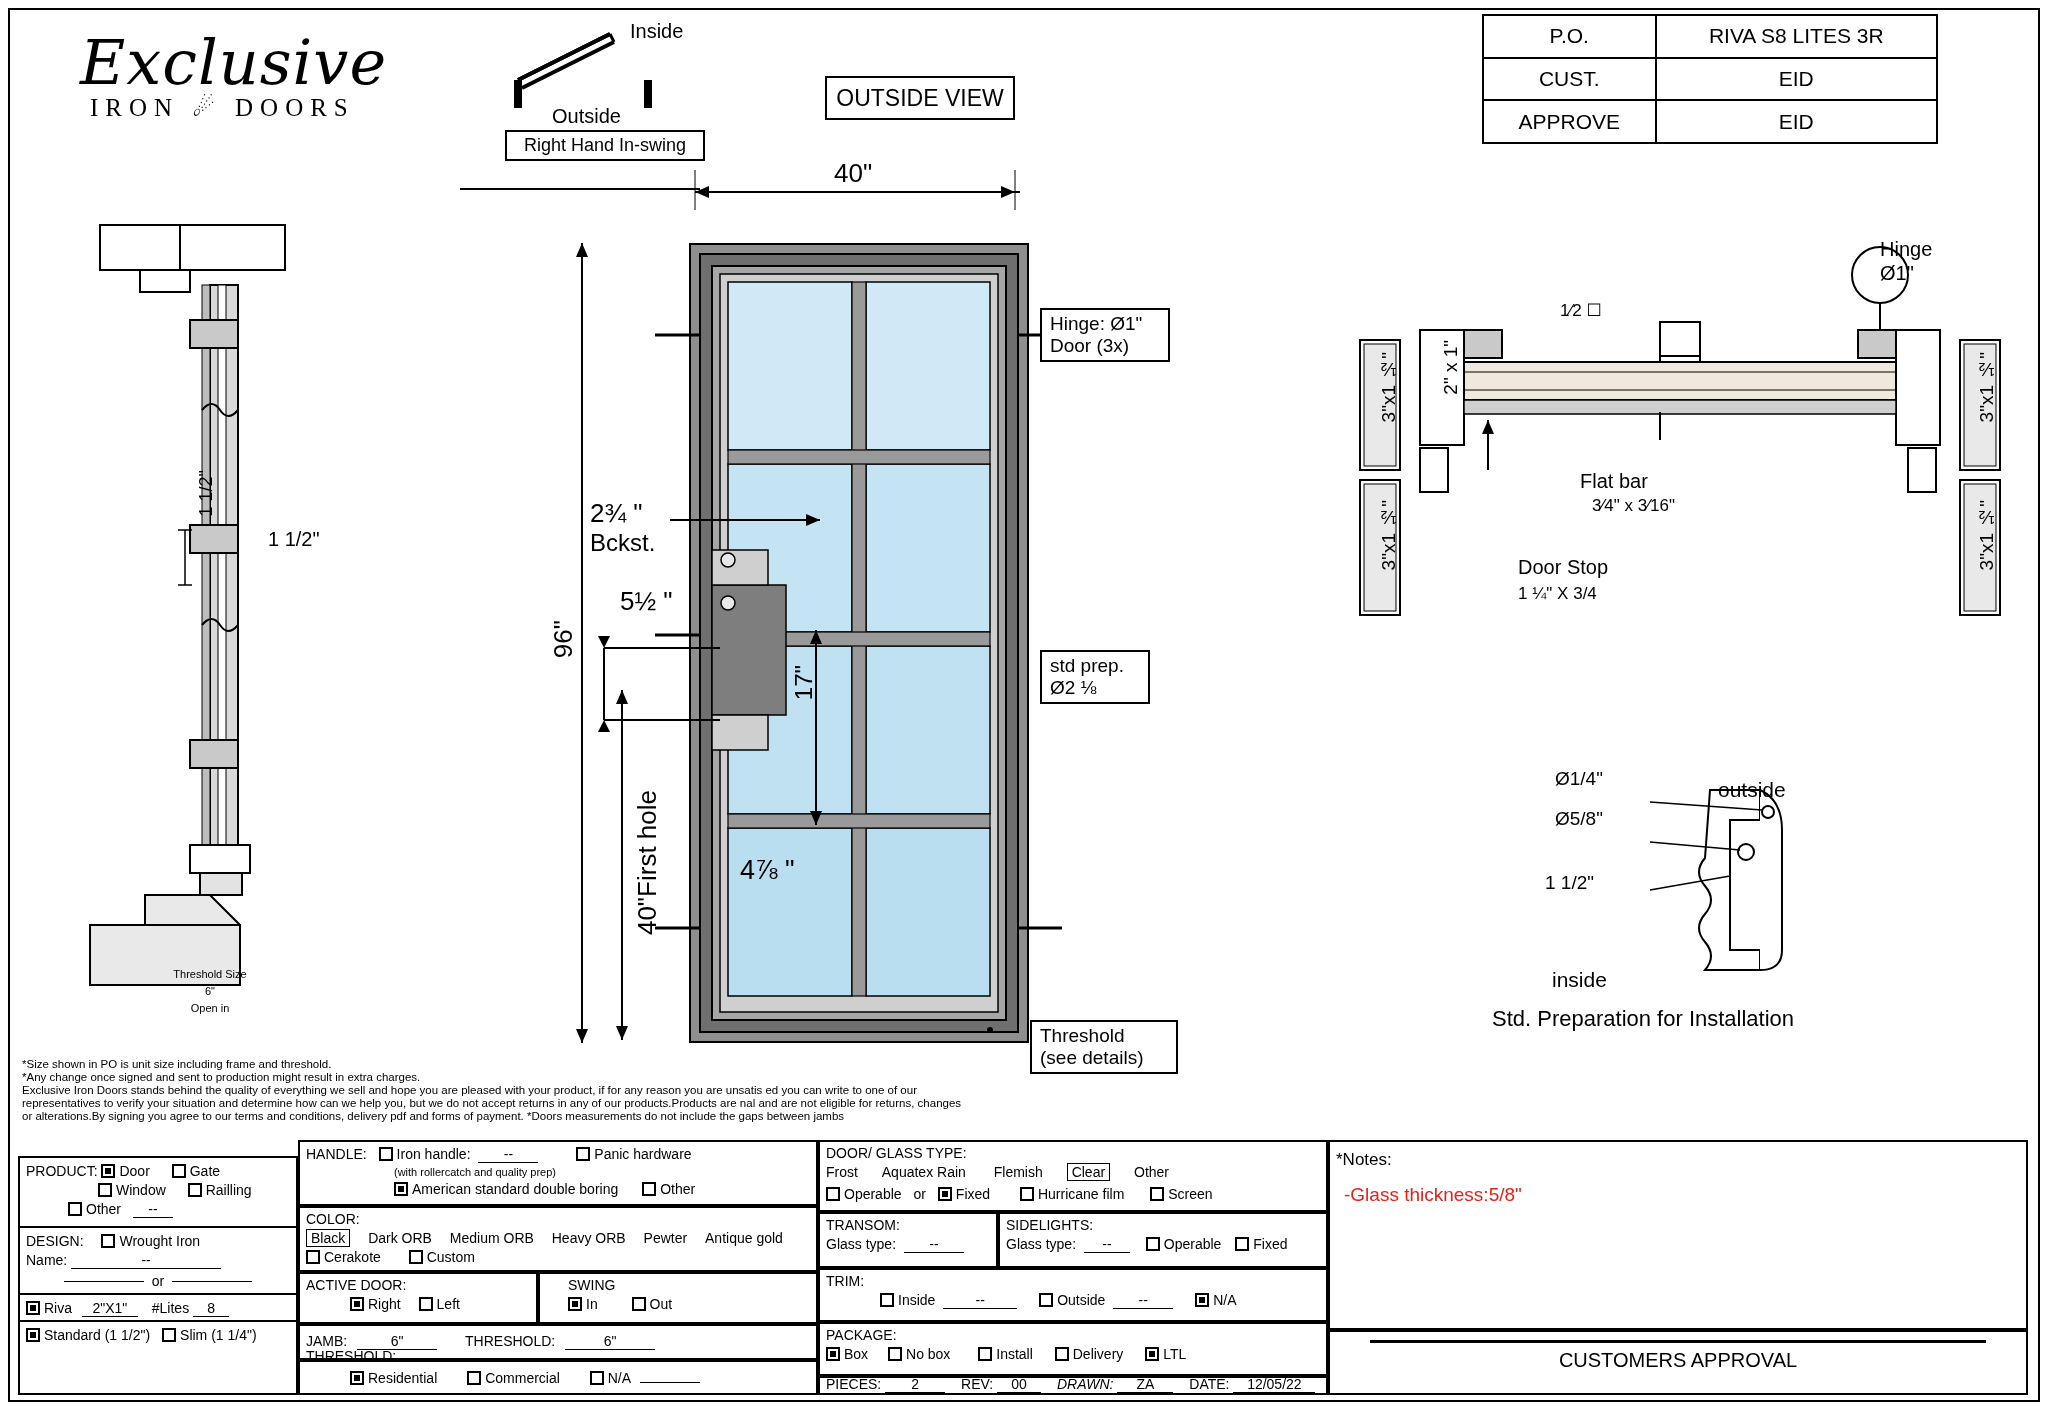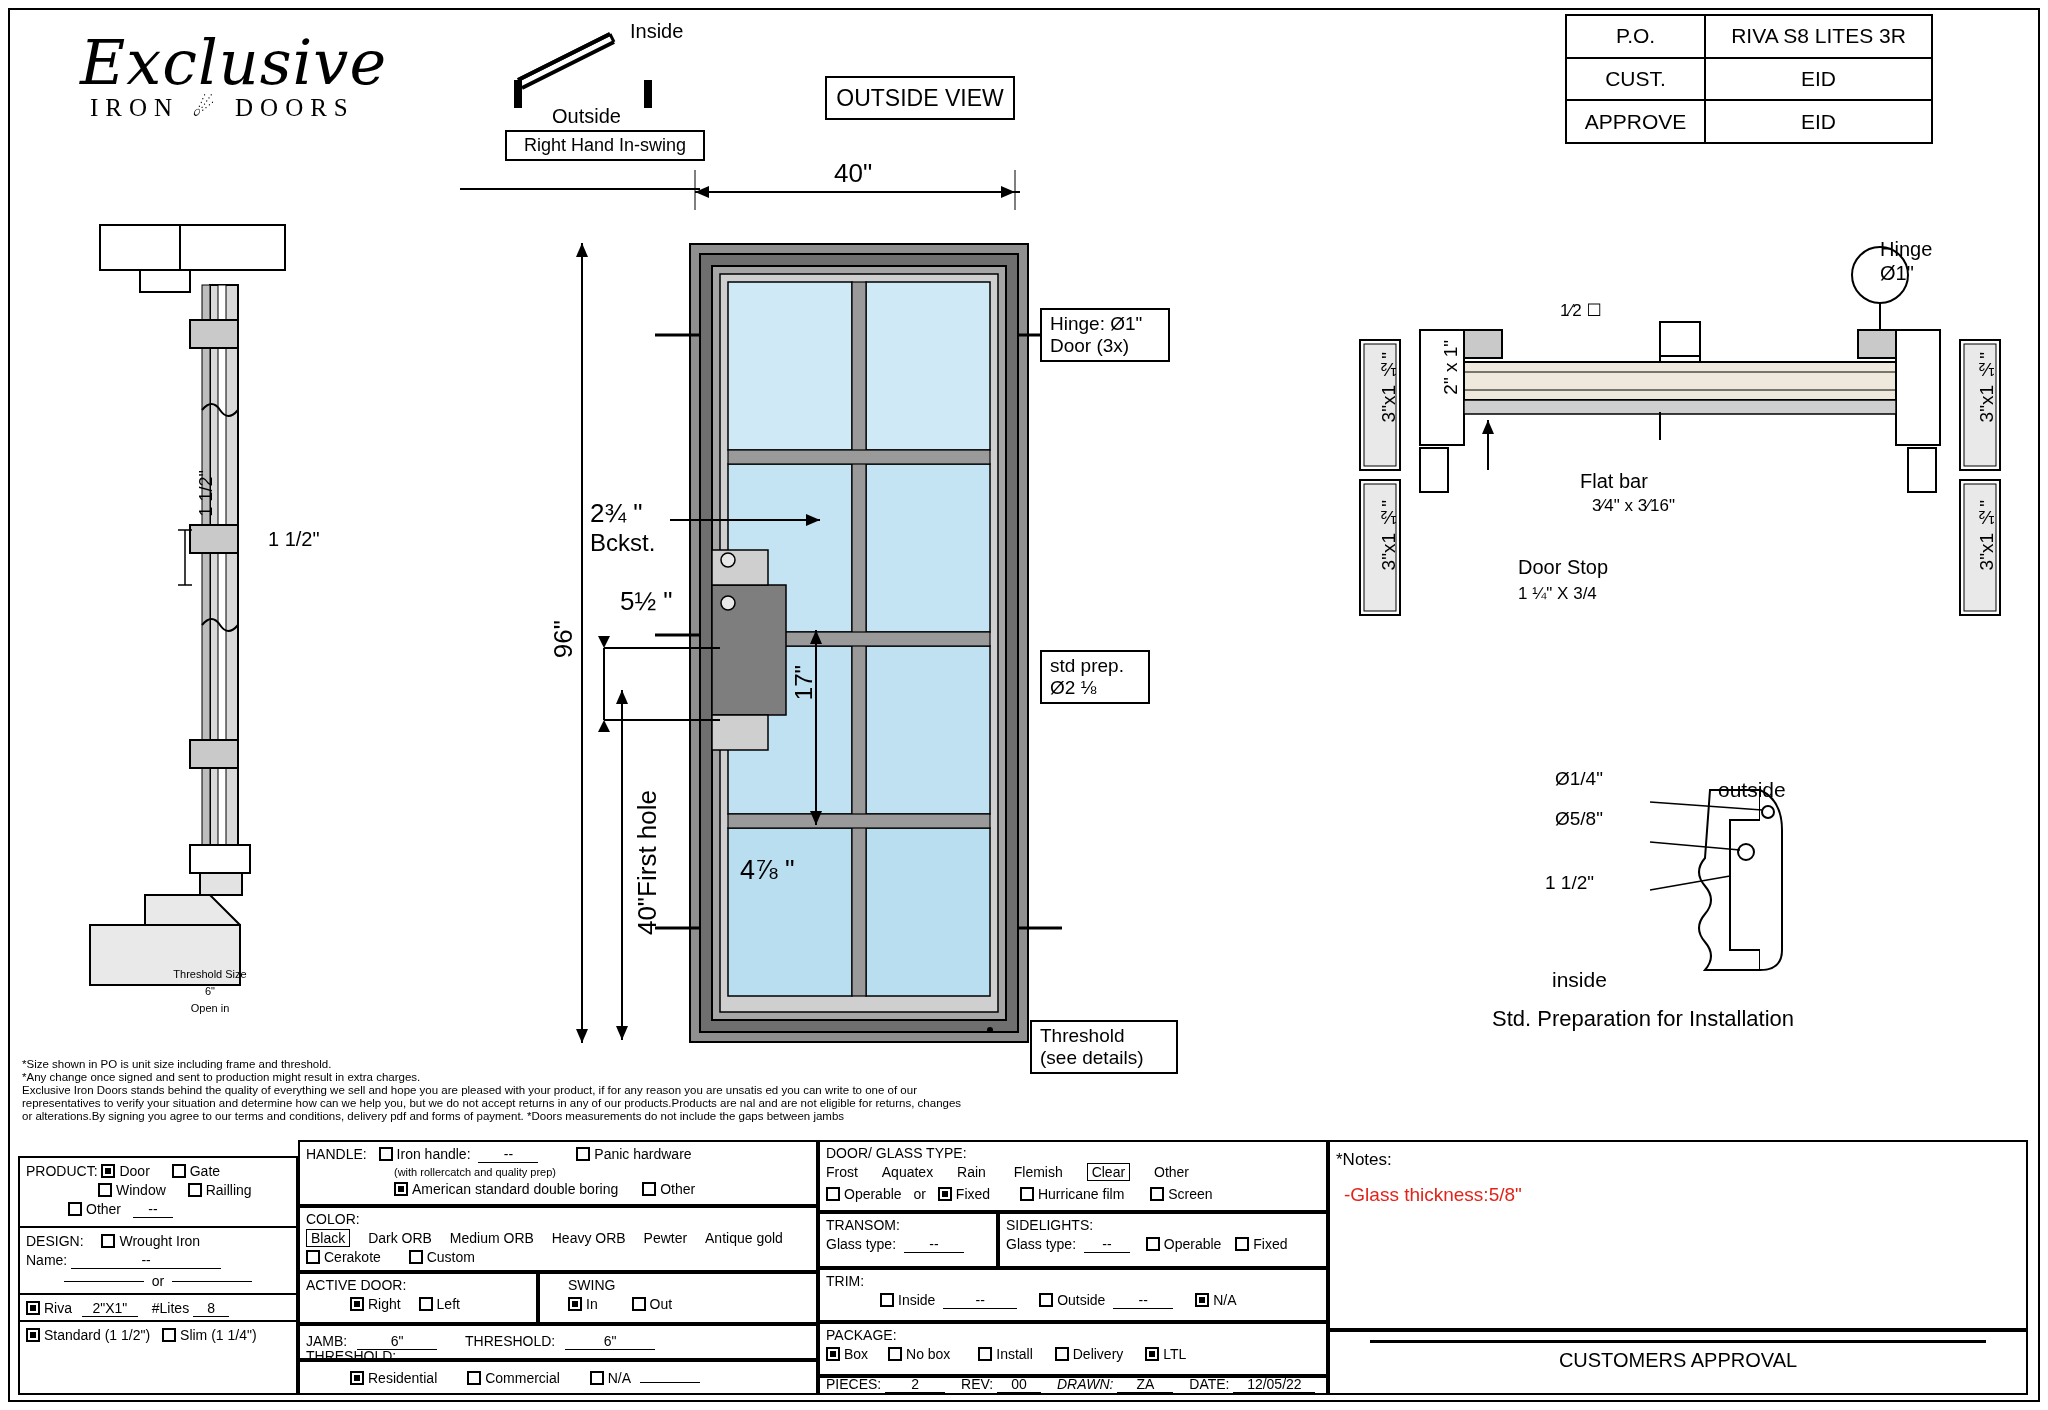--- a/index.html
+++ b/index.html
@@ -5,21 +5,21 @@
   html,body{margin:0;padding:0;background:#fff;}
   body{font-family:"Liberation Sans", sans-serif;color:#000;}
   #page{position:relative;width:2048px;height:1410px;background:#fff;overflow:hidden;}
   .abs{position:absolute;}
   .bx{border:2px solid #000;box-sizing:border-box;}
   .ctr{display:flex;align-items:center;justify-content:center;text-align:center;}
   .lbl{font-size:15px;}
   .tiny{font-size:11px;}
 
   
-  #titleblock{left:1565px;top:14px;width:368px;height:130px;}
+  #titleblock{left:1482px;top:14px;width:456px;height:130px;}
   #titleblock table{border-collapse:collapse;width:100%;height:100%;}
   #titleblock td{border:2px solid #000;text-align:center;font-size:21px;}
   #titleblock td.k{width:38%;}
 
   
   .logo-script{font-family:"DejaVu Serif", serif;font-style:italic;font-size:62px;letter-spacing:1px;}
   .logo-sub{font-family:"Liberation Serif", serif;font-size:25px;letter-spacing:7px;}
 
   
   .callout{border:2px solid #000;background:#fff;padding:3px 8px;font-size:19px;box-sizing:border-box;}
@@ -421,21 +421,21 @@
         <span style="margin-left:26px;"><span class="chk"></span><span>N/A</span></span>
         <span class="ul" style="min-width:60px;margin-left:6px;"></span>
       </div>
     </div>
 
     <div class="cell" style="left:800px;top:0;width:510px;height:72px;">
       <div class="row" style="margin-top:3px;">DOOR/ GLASS TYPE:</div>
       <div class="row">
         <span style="margin-left:0;">Frost</span>
         <span style="margin-left:20px;">Aquatex</span>
-        <span style="margin-left:20px;">Rain</span>
+        <span style="">Rain</span>
         <span style="margin-left:24px;">Flemish</span>
         <span class="sel" style="margin-left:20px;">Clear</span>
         <span style="margin-left:20px;">Other</span>
       </div>
       <div class="row" style="margin-top:6px;">
         <span class="chk"></span><span>Operable</span>
         <span style="margin-left:8px;">or</span>
         <span style="margin-left:8px;"><span class="chk on"></span><span>Fixed</span></span>
         <span style="margin-left:26px;"><span class="chk"></span><span>Hurricane film</span></span>
         <span style="margin-left:22px;"><span class="chk"></span><span>Screen</span></span>

